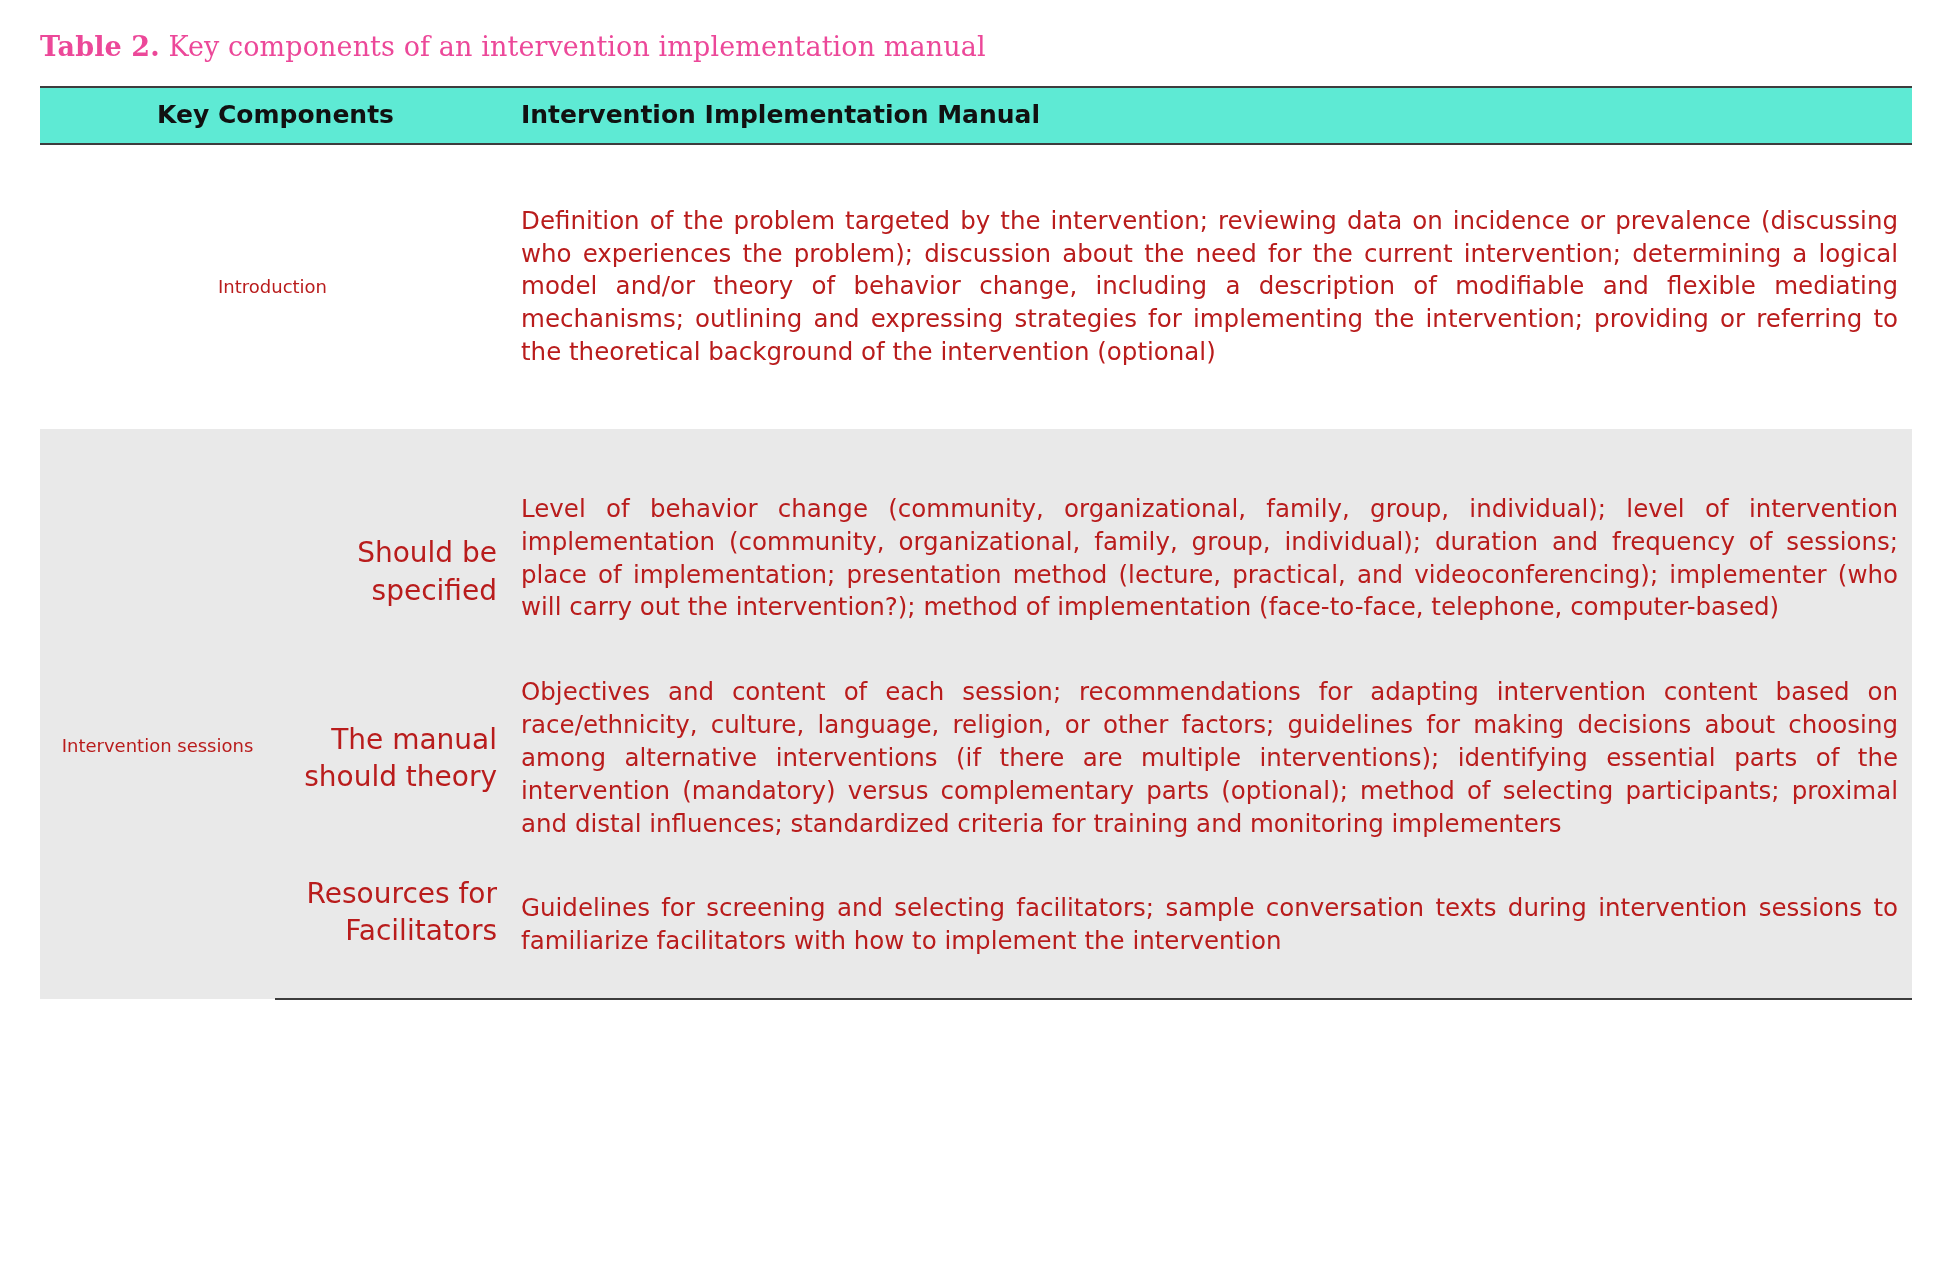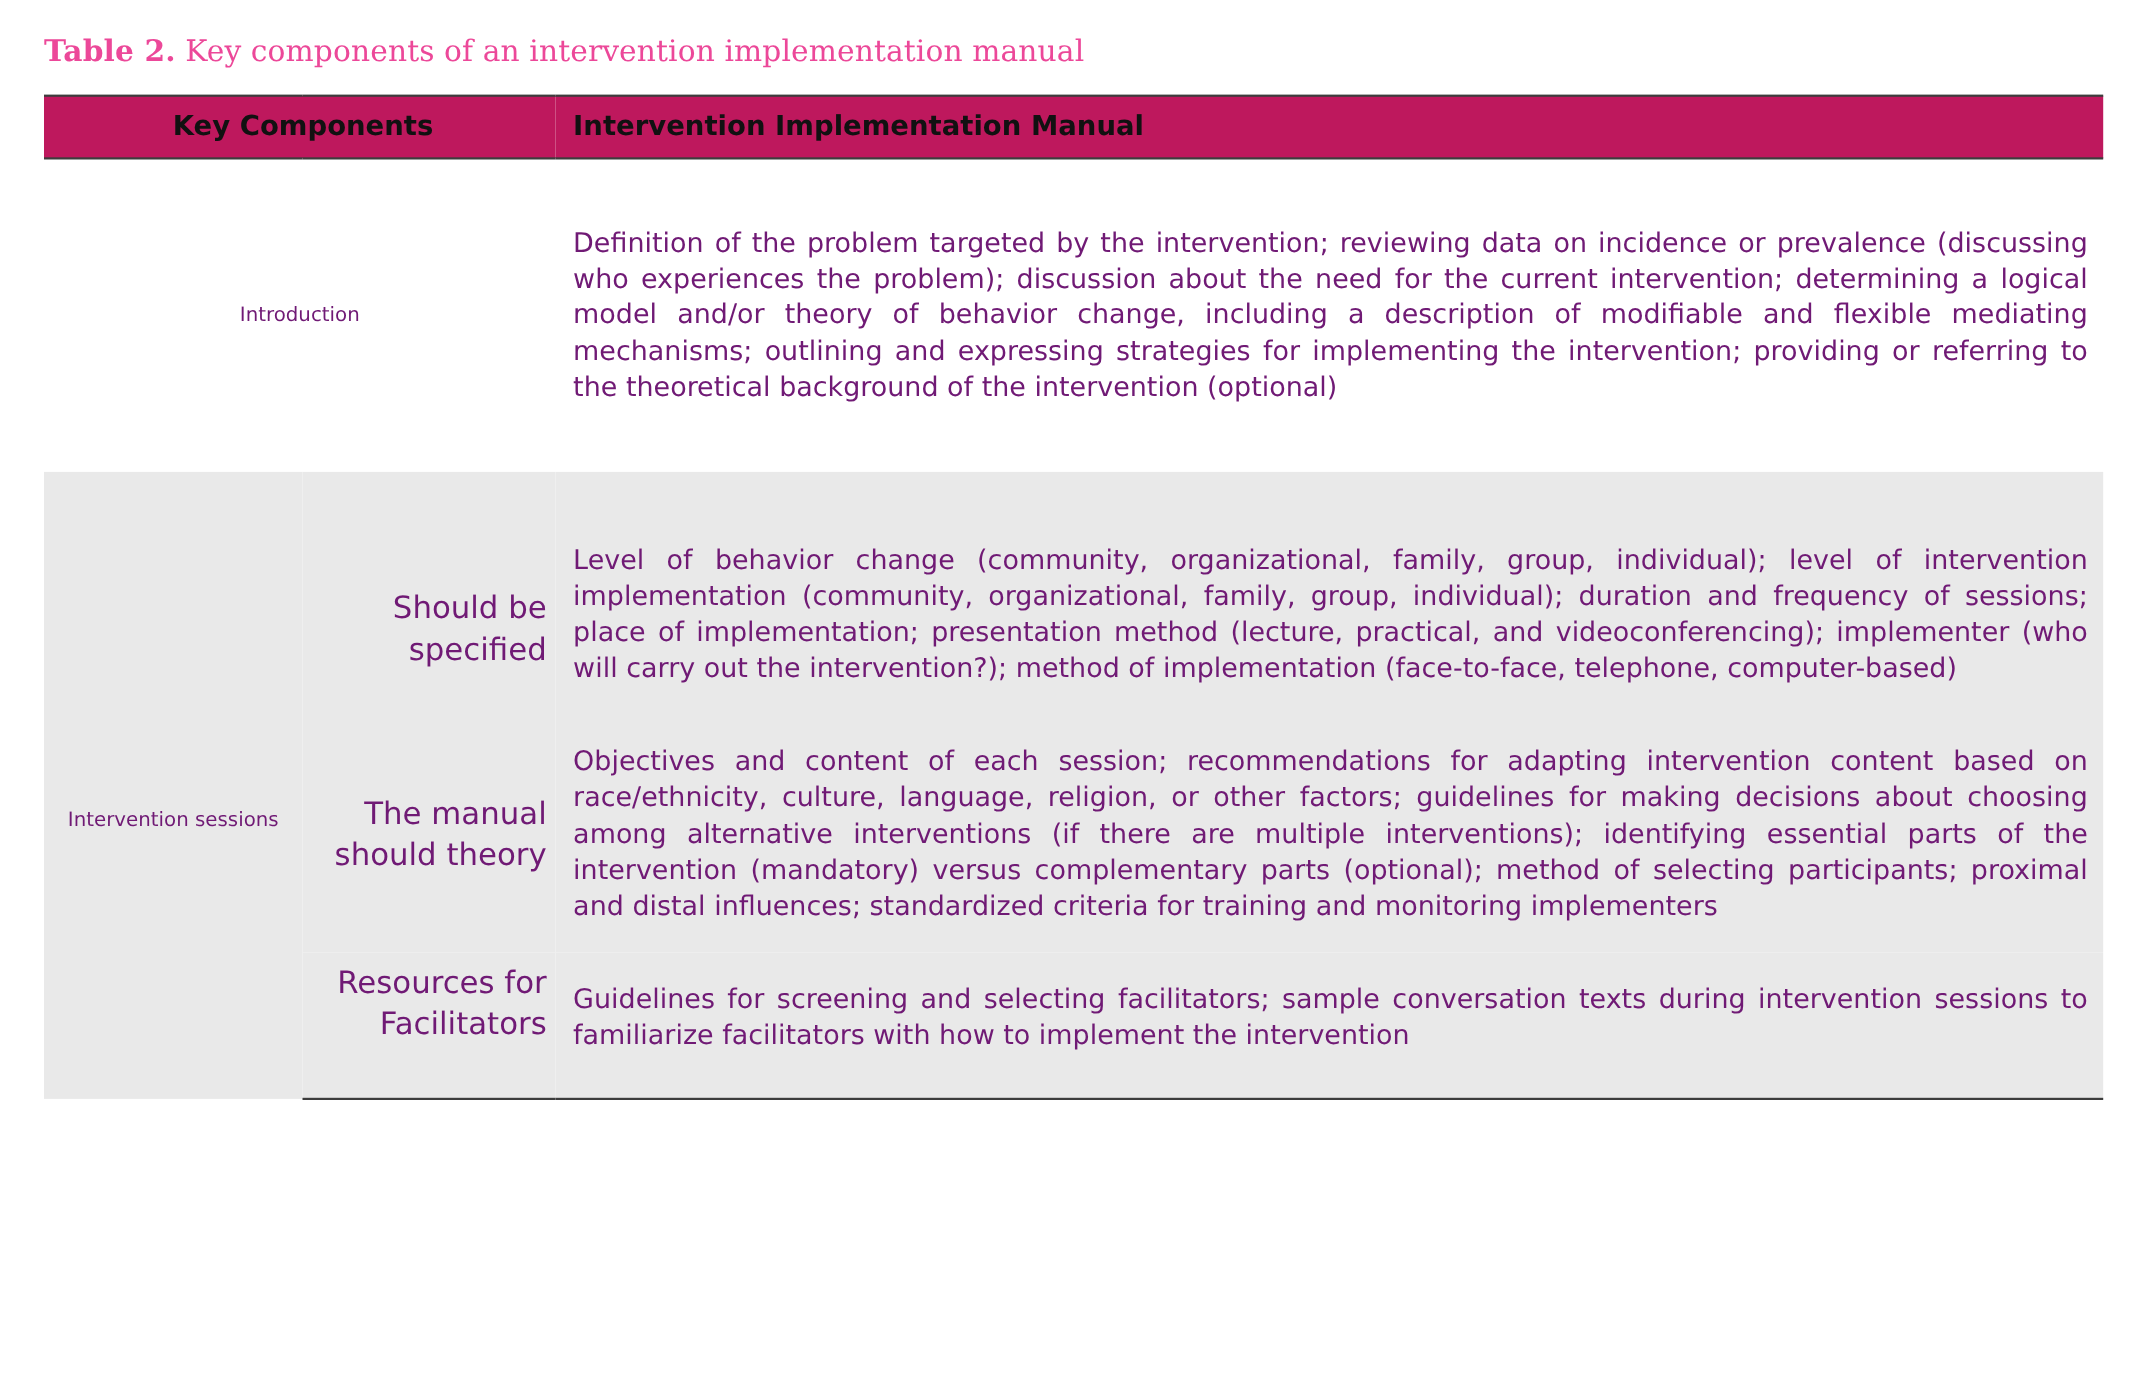--- a/index.html
+++ b/index.html
@@ -35,21 +35,21 @@
   table.tbl {
     width: 100%;
     border-collapse: collapse;
     table-layout: fixed;
   }
   table.tbl col.c-key { width: 235px; }
   table.tbl col.c-sub { width: 230px; }
   table.tbl col.c-body { width: auto; }
 
   thead tr.head-row {
-    background: #be185d;
+    background: #5eead4;
   }
   thead th {
     border-top: 2.5px solid #3d3d3d;
     border-bottom: 2.5px solid #3d3d3d;
     padding: 12px 0 14px 0;
     font-size: 25px;
     font-weight: bold;
     text-align: left;
     vertical-align: middle;
     color: #111111;
@@ -59,21 +59,21 @@
     padding-left: 6px;
   }
   th.th-body {
     padding-left: 16px;
     margin-top: 20px;
   }
   tbody td {
     vertical-align: middle;
     font-size: 24.5px;
     line-height: 1.34;
-    color: #701a75;
+    color: #b91c1c;
     padding: 0;
   }
   td.key-cell {
     text-align: center;
     padding: 0 10px;
     font-size: 18px;
   }
   td.sub-cell {
     text-align: right;
     padding: 0 8px 0 10px;

